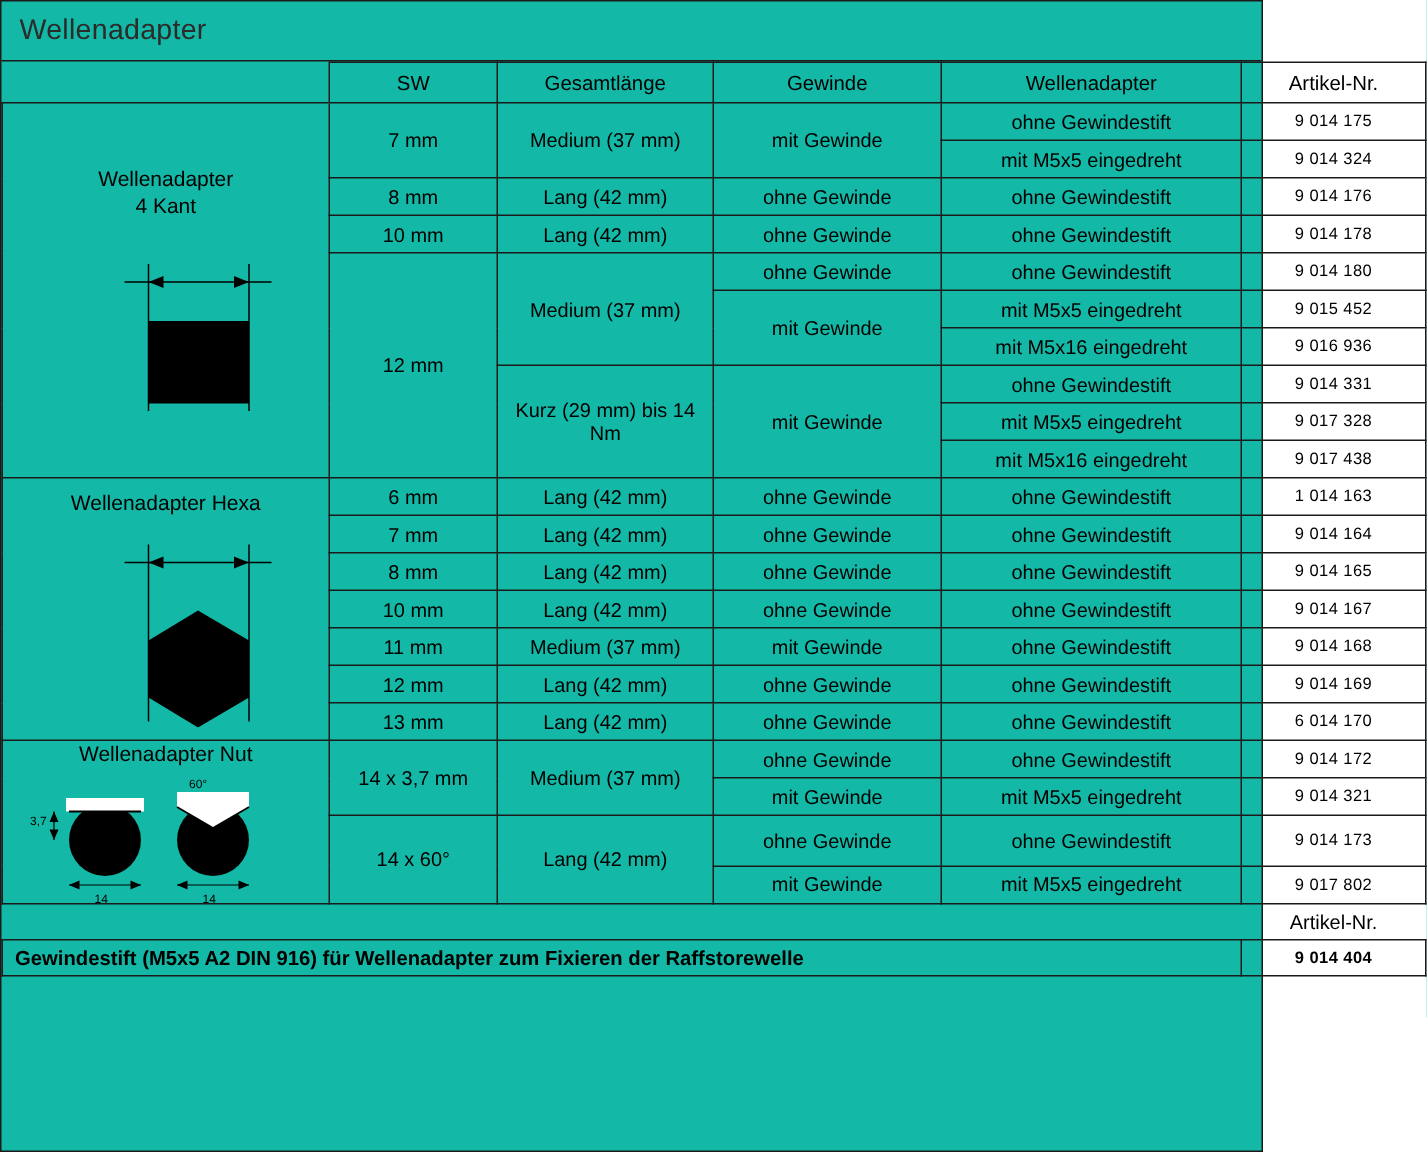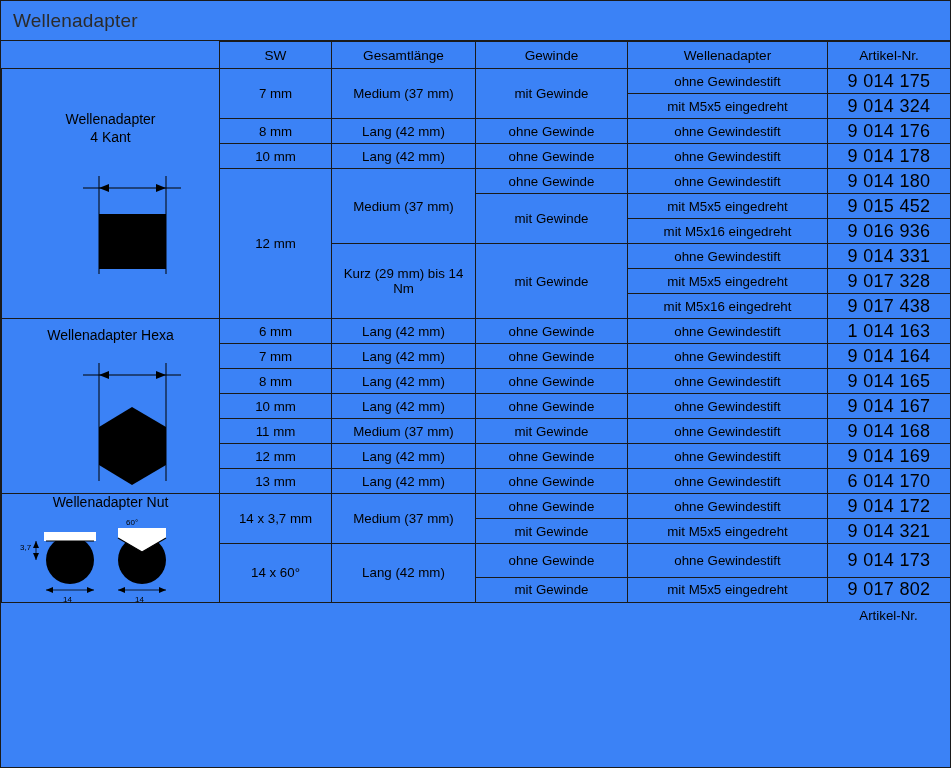--- a/index.html
+++ b/index.html
@@ -10,25 +10,25 @@
   body {
     width: 951px;
     height: 768px;
     font-family: "Liberation Sans", sans-serif;
     color: #000000;
     position: relative;
     overflow: hidden;
   }
   .page {
     position: relative;
-    width: 951px;
+    width: 842px;
     height: 768px;
     box-sizing: border-box;
     border: 1px solid #1a1a1a;
-    background: #3b82f6;
+    background: #14b8a6;
   }
   
   .title-bar {
     height: 40px;
     display: flex;
     align-items: center;
     padding-left: 12px;
     border-bottom: 1px solid #1a1a1a;
     box-sizing: border-box;
   }
@@ -59,21 +59,21 @@
     font-weight: normal;
     height: 25px;
     box-sizing: border-box;
   }
   table.spec th {
     font-size: 13.6px;
     height: 27px;
     margin-top: 28px;
   }
   .hdr-blank { border-left: none !important; border-top: none !important; border-bottom: none !important;}
-  .art { font-weight: bold; font-size: 18px; letter-spacing: 0.3px; }
+  .art { font-weight: bold; font-size: 11px; letter-spacing: 0.3px; }
   .grp-label {
     text-align: left;
     vertical-align: top;
     font-weight: bold;
     font-size: 14px;
     padding: 6px 0 0 10px;
     line-height: 1.25;
   }
   .grp-cell { position: relative; }
   .sect-sep td { border-top: 2px solid #1a1a1a; }
@@ -347,17 +347,21 @@
     <table class="footer">
       <colgroup>
           <col class="f-desc">
           <col class="f-art">
         </colgroup>
       <tbody>
         <tr>
           <td class="noborder"></td>
           <td class="art-head">Artikel-Nr.</td>
         </tr>
+        <tr>
+          <td>Gewindestift (M5x5 A2 DIN 916) für Wellenadapter zum Fixieren der Raffstorewelle</td>
+          <td class="art art-cell">9 014 404</td>
+        </tr>
       </tbody>
     </table>
   </div>
 
 </div>
 
 </body></html>

